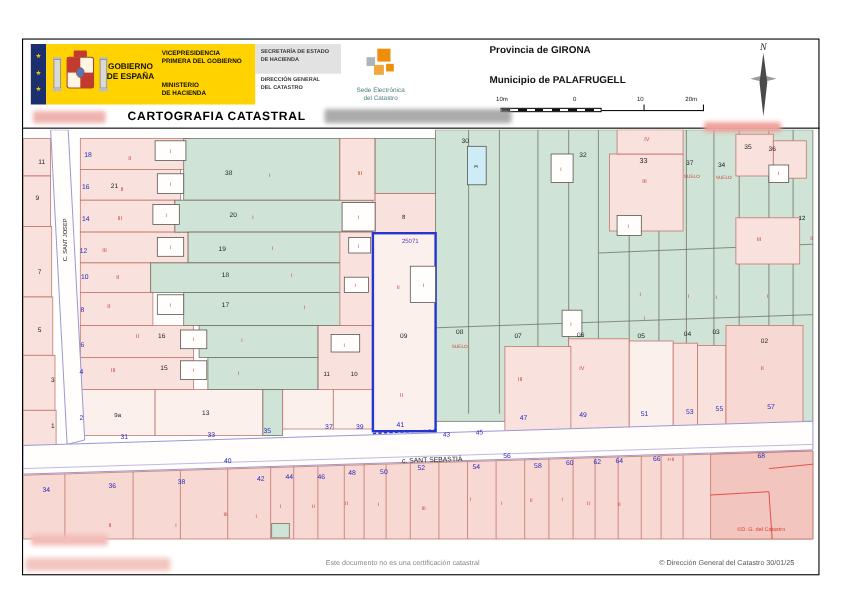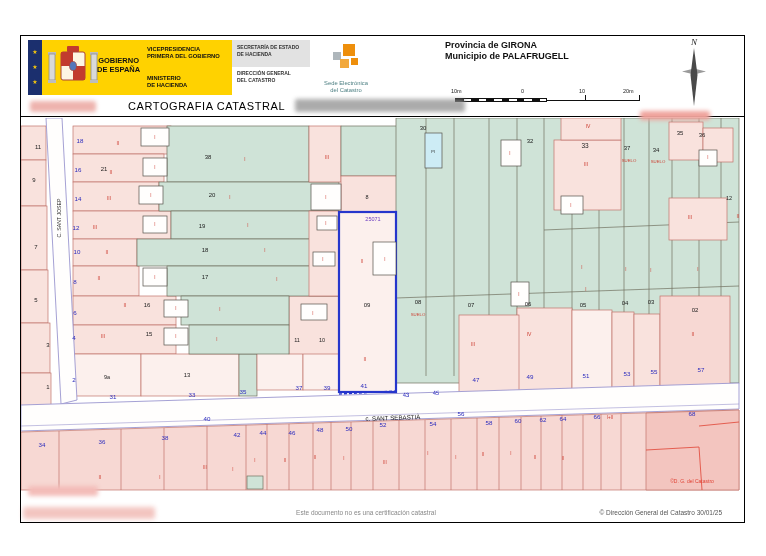--- a/index.html
+++ b/index.html
@@ -23,21 +23,21 @@
   #prov-block .s{font-size:7.2px;}
   #scalebar{left:455px;top:88px;width:188px;height:18px;}
   #scalebar .tick{position:absolute;top:0;font-size:5.5px;color:#222;}
   #sb-check{position:absolute;left:0;top:10px;width:92px;height:3.5px;border:0.5px solid #111;
             background:repeating-linear-gradient(90deg,#111 0 7.6px,#fff 7.6px 15.2px);box-sizing:border-box;}
   #sb-solid{position:absolute;left:92px;top:11.5px;width:93px;height:1.8px;background:#111;}
   .sb-t{position:absolute;top:7px;width:1px;height:6px;background:#111;}
   #north-n{left:684px;top:37px;width:20px;text-align:center;font-family:"Liberation Serif",serif;
            font-style:italic;font-size:9px;color:#222;}
   #compass{left:681px;top:48px;}
-  #title{left:128px;top:100px;font-size:11px;font-weight:normal;letter-spacing:0.6px;color:#000;}
+  #title{left:116px;top:100px;font-size:11px;font-weight:bold;letter-spacing:0.6px;color:#000;}
   .blur{filter:blur(2px);z-index:10;border-radius:2px;}
   #map-wrap{left:21px;top:118px;width:724px;height:380px;z-index:1;}
   #map-svg text{font-family:"Liberation Sans",sans-serif;}
   #footer-disclaimer{left:276px;top:509px;width:180px;text-align:center;font-size:6.5px;color:#888;}
   #footer-copyright{left:560px;top:509px;width:162px;text-align:right;font-size:6.5px;color:#555;}
 </style>
 </head>
 <body>
 
 <div id="page">
@@ -79,21 +79,21 @@
     <rect x="10" y="0" width="12" height="12" fill="#ee8f0c"></rect>
     <rect x="7" y="15" width="9" height="9" fill="#f2a83b"></rect>
     <rect x="18" y="14" width="7" height="7" fill="#ee8f0c"></rect>
   </svg>
   <div class="abs" id="sede-text">
     <span>Sede Electrónica</span><br><span>del Catastro</span>
   </div>
 
   <div class="abs" id="prov-block">
     <div class="b">Provincia de GIRONA</div>
-    <div class="b" style="margin-top:1px">Municipio de PALAFRUGELL</div>
+    <div class="b" style="margin-top:17px">Municipio de PALAFRUGELL</div>
   </div>
   <div class="abs" id="scalebar">
     <span class="tick" style="left:-4px">10m</span>
     <span class="tick" style="left:66px">0</span>
     <span class="tick" style="left:124px">10</span>
     <span class="tick" style="left:168px">20m</span>
     <div id="sb-check"></div>
     <div id="sb-solid"></div>
     <div class="sb-t" style="left:130px"></div>
     <div class="sb-t" style="left:184px"></div>

